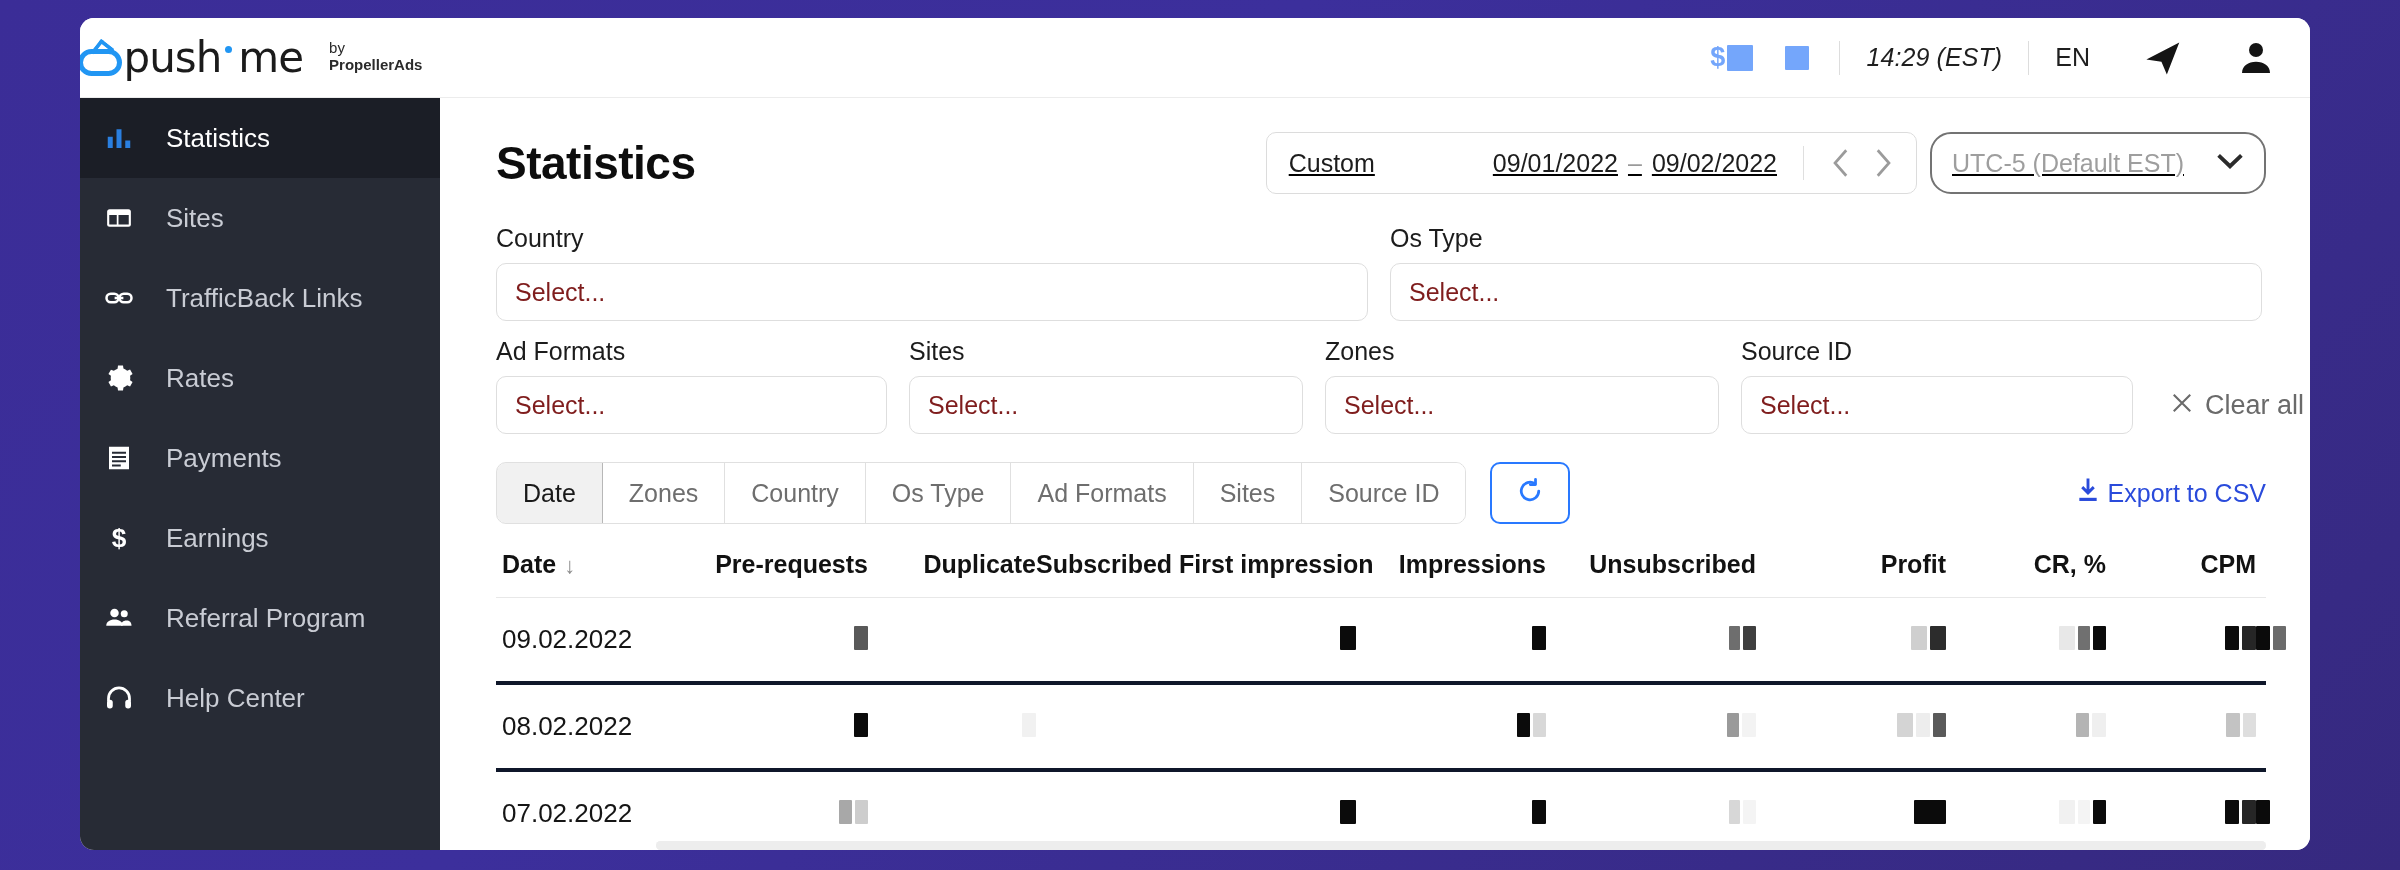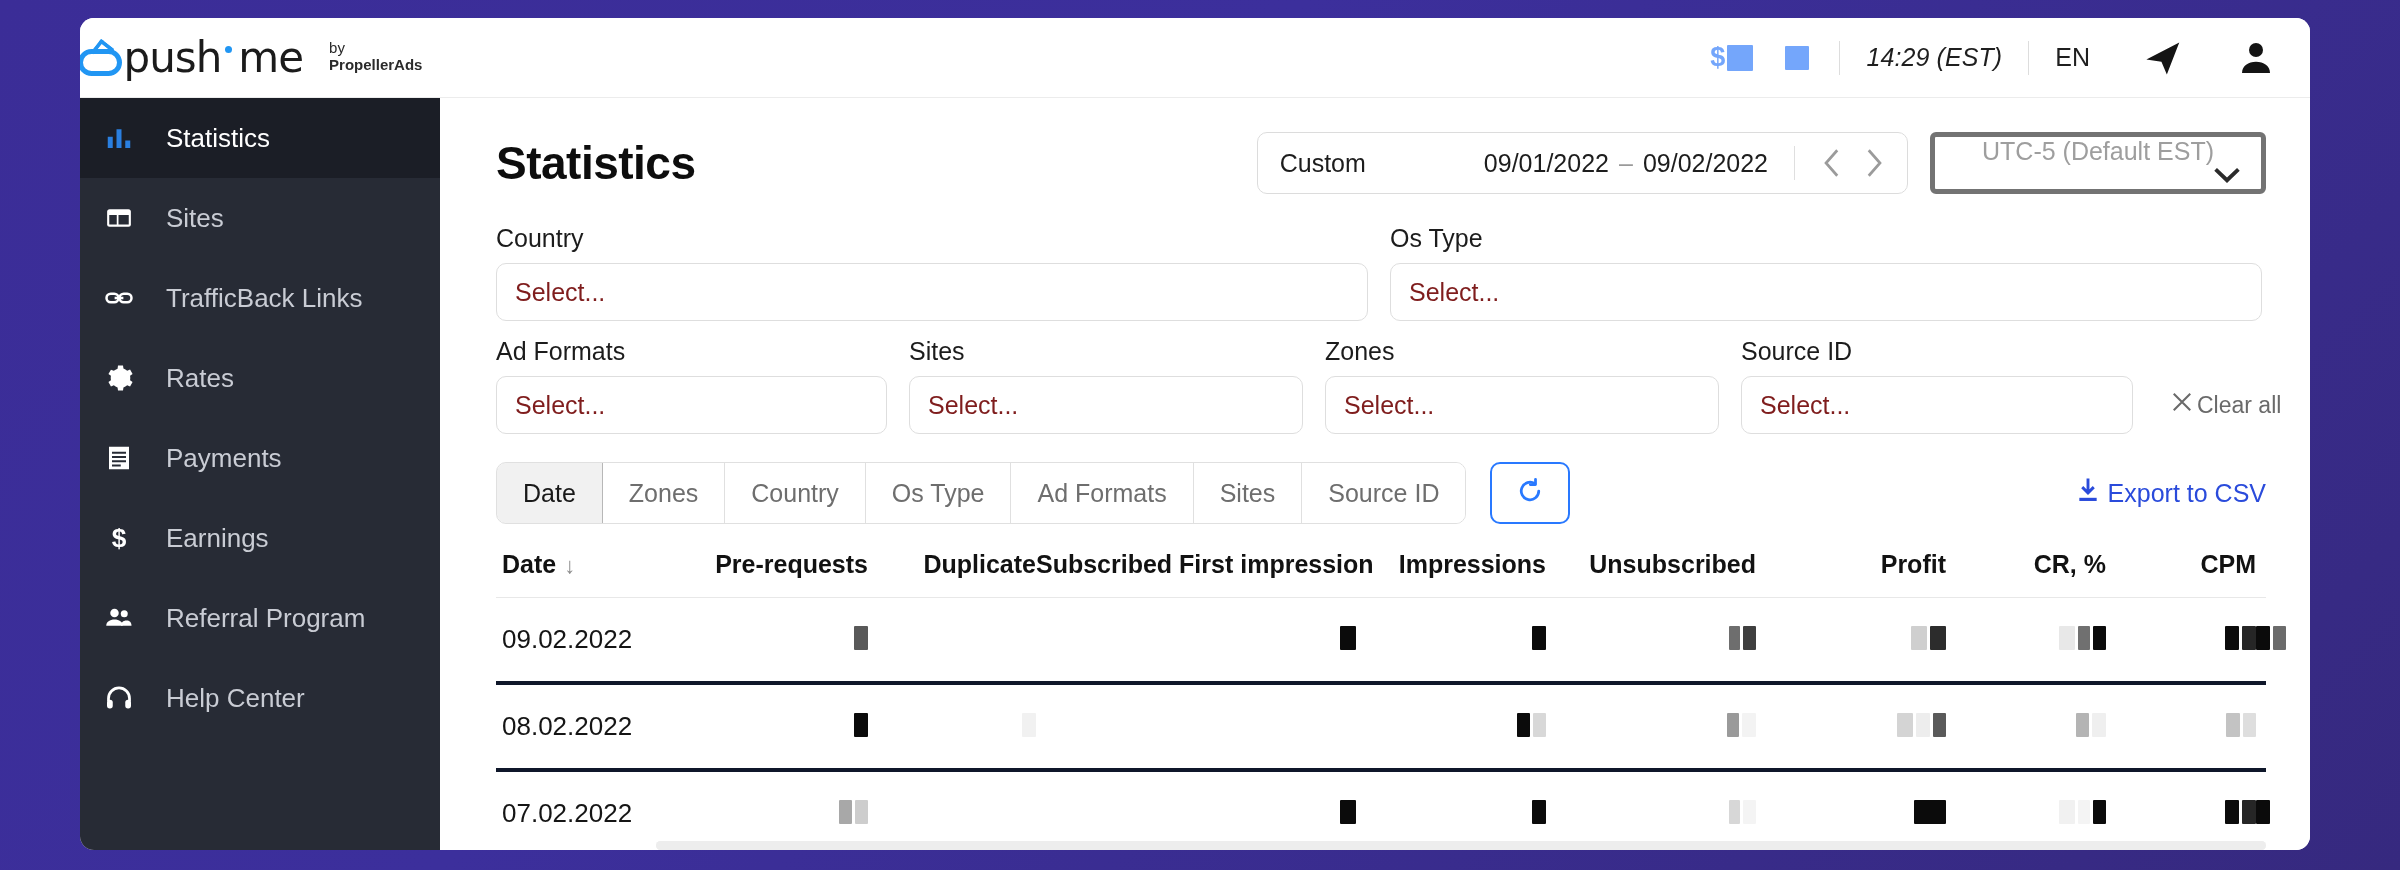--- a/index.html
+++ b/index.html
@@ -99,36 +99,36 @@
   .nav-label { margin-left: 10px; white-space: nowrap; }
 
   
   #main {
     flex: 1; background: #ffffff; padding: 34px 44px 0 56px;
     min-width: 0; position: relative;
   }
   #page-head { display: flex; align-items: center; }
   #page-title { font-size: 46px; font-weight: 700; color: #0d0d0d; letter-spacing: -0.5px; }
 
-  #head-controls { margin-left: auto; display: flex; align-items: center; gap: 22px; }
+  #head-controls { margin-left: auto; display: flex; align-items: center; gap: 13px; text-decoration: underline; }
   #daterange {
     height: 62px; border: 1px solid #dcdcdc; border-radius: 10px;
     display: flex; align-items: center; padding: 0 12px 0 22px; background: #fff;
   }
   .dr-label { font-size: 25px; color: #1d1d1d; margin-right: 118px; }
   .dr-date { font-size: 25px; color: #1d1d1d; }
   .dr-dash { font-size: 25px; color: #9a9a9a; margin: 0 10px; }
   .dr-sep { width: 1px; height: 34px; background: #dfdfdf; margin: 0 16px 0 26px; }
   .dr-arrow {
     width: 42px; height: 42px; display: flex; align-items: center;
     justify-content: center; color: #9b9b9b; font-size: 30px; cursor: pointer;
   }
   #tz-select {
-    height: 62px; width: 336px; border: 5px solid #737373; border-radius: 6px;
-    display: flex; align-items: center; padding: 0 20px; background: #fff; flex-direction: column;
+    height: 62px; width: 336px; border: 2px solid #737373; border-radius: 21px;
+    display: flex; align-items: center; padding: 0 20px; background: #fff;
   }
   .tz-text { font-size: 25px; color: #9e9e9e; }
   .tz-caret { margin-left: auto; color: #2b2b2b; }
 
   
   #filters { margin-top: 30px; }
   .filter-row { display: flex; gap: 22px; margin-bottom: 16px; align-items: flex-end; }
   .filter-field { display: flex; flex-direction: column; }
   .filter-label { font-size: 25px; color: #1c1c1c; margin-bottom: 10px; }
   .filter-input {
@@ -136,22 +136,22 @@
     background: #fff; display: flex; align-items: center; padding: 0 18px;
   }
   .filter-placeholder { font-size: 25px; color: #7f1d1d; }
   .f-country { width: 872px; }
   .f-ostype  { width: 872px; }
   .f-adformats { width: 391px; }
   .f-sites { width: 394px; }
   .f-zones { width: 394px; }
   .f-sourceid { width: 392px; }
   #clear-all {
-    display: flex; align-items: center; gap: 4px; color: #6a6a6a;
-    font-size: 23px; height: 58px; cursor: pointer; padding-left: 16px;
+    display: flex; align-items: center; gap: 12px; color: #6a6a6a;
+    font-size: 27px; height: 58px; cursor: pointer; padding-left: 16px;
     white-space: nowrap;
   }
 
   
   #tabs-row { margin-top: 28px; display: flex; align-items: center; }
   #tabs {
     display: flex; border: 1px solid #e0e0e0; border-radius: 10px; overflow: hidden;
     height: 62px;
   }
   .tab {

